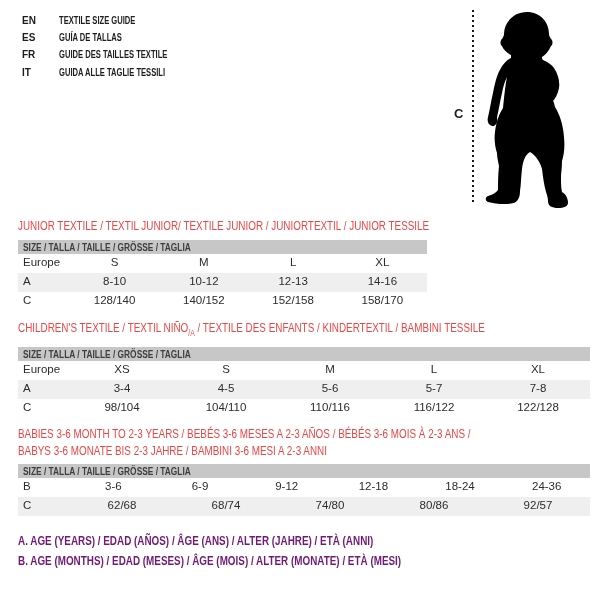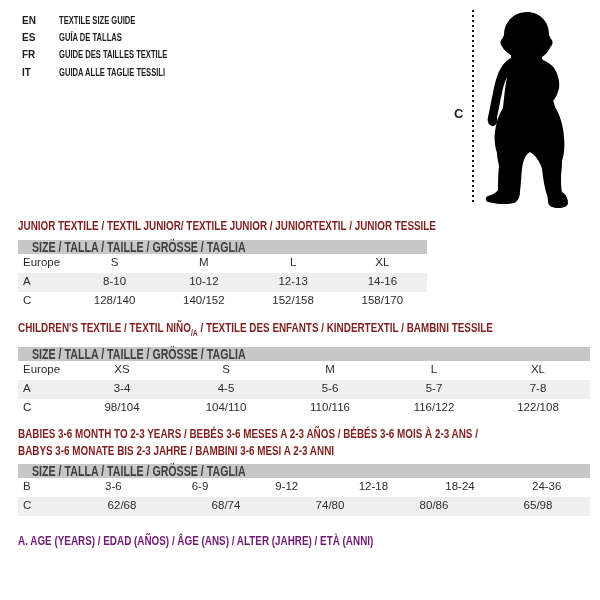--- a/index.html
+++ b/index.html
@@ -17,25 +17,25 @@
   .lang-row{display:flex;height:17.2px;line-height:17.2px;font-weight:bold;font-size:10px}
   .lang-code{width:37px}
 
   
   .dotline{left:472px;top:10px;width:2px;height:195px;
     background:repeating-linear-gradient(to bottom,#151515 0 2px,transparent 2px 5px)}
   .clabel{left:454px;top:106px;font-weight:bold;font-size:13px}
   .baby{left:483px;top:11px}
 
   
-  .ttl{font-weight:bold;font-size:13px;height:14px;line-height:14px;color:#7f1d1d}
+  .ttl{font-weight:normal;font-size:13px;height:14px;line-height:14px;color:#ef4444}
   .ttl sub{font-size:9px}
   .tbl{position:absolute;left:18px}
-  .thead{background:var(--bar,#c7c7c7);height:14px;line-height:14px;padding-left:14px;
-    font-size:14px;font-weight:bold;color:#3e3e3e}
+  .thead{background:var(--bar,#c7c7c7);height:14px;line-height:14px;padding-left:5px;
+    font-size:11px;font-weight:bold;color:#3e3e3e}
   .trow{display:flex;height:19px;line-height:17px;font-size:11.5px;color:#2c2c2c}
   .trow.alt{background:var(--alt,#efefef)}
   .cell-label{width:47px;padding-left:5px;text-align:left}
   .cell{flex:1;text-align:center}
 
   
   .notes{left:18px;top:531px}
   .note-line{height:20px;line-height:20px;font-weight:bold;font-size:13px;color:#701a75}
 </style>
 </head>
@@ -166,21 +166,21 @@
         <div class="cell">5-6</div>
         <div class="cell">5-7</div>
         <div class="cell">7-8</div>
       </div>
       <div class="trow">
         <div class="cell-label">C</div>
         <div class="cell">98/104</div>
         <div class="cell">104/110</div>
         <div class="cell">110/116</div>
         <div class="cell">116/122</div>
-        <div class="cell">122/108</div>
+        <div class="cell">122/128</div>
       </div>
     </div>
 </div>
 
 <div class="abs ttl" style="left:18px;top:427px">
   <span class="cx">BABIES 3-6 MONTH TO 2-3 YEARS / BEBÉS 3-6 MESES A 2-3 AÑOS / BÉBÉS 3-6 MOIS À 2-3 ANS /</span>
 </div>
 <div class="abs ttl" style="left:18px;top:444px">
   <span class="cx">BABYS 3-6 MONATE BIS 2-3 JAHRE / BAMBINI 3-6 MESI A 2-3 ANNI</span>
 </div>
@@ -197,20 +197,21 @@
         <div class="cell">12-18</div>
         <div class="cell">18-24</div>
         <div class="cell">24-36</div>
       </div>
       <div class="trow alt">
         <div class="cell-label">C</div>
         <div class="cell">62/68</div>
         <div class="cell">68/74</div>
         <div class="cell">74/80</div>
         <div class="cell">80/86</div>
-        <div class="cell">65/98</div>
+        <div class="cell">92/57</div>
       </div>
     </div>
 </div>
 
 <div class="abs notes">
     <div class="note-line"><span class="cx">A. AGE (YEARS) / EDAD (AÑOS) / ÂGE (ANS) / ALTER (JAHRE) / ETÀ (ANNI)</span></div>
+    <div class="note-line"><span class="cx">B. AGE (MONTHS) / EDAD (MESES) / ÂGE (MOIS) / ALTER (MONATE) / ETÀ (MESI)</span></div>
   </div>
 
 </body></html>

